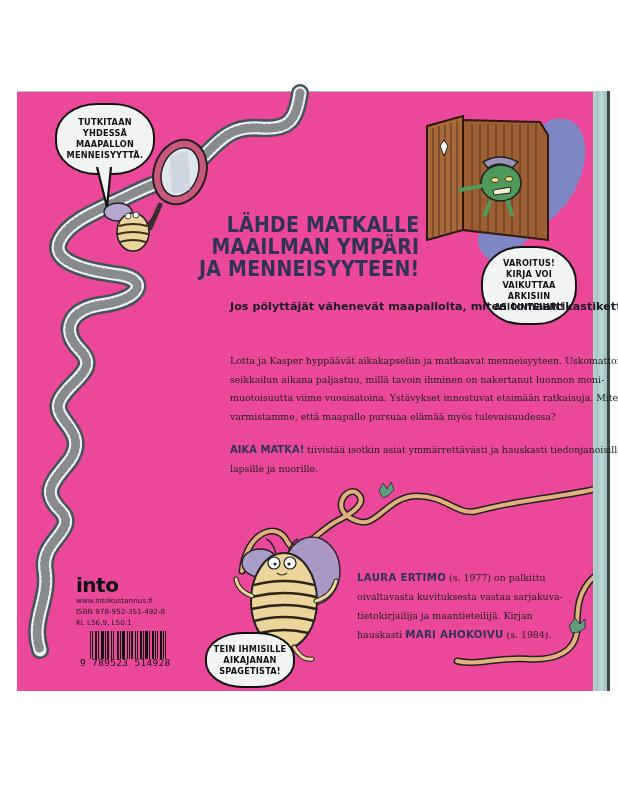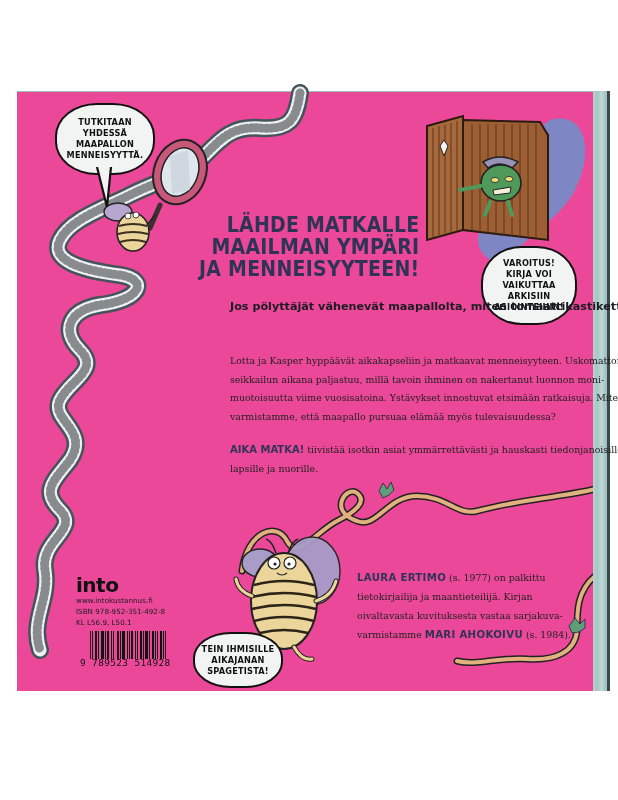--- a/index.html
+++ b/index.html
@@ -190,21 +190,21 @@
   <div class="bubble" style="left:464px;top:155px;width:92px;height:75px;">
     <div>
       <span>VAROITUS!</span>
       <span>KIRJA VOI</span>
       <span>VAIKUTTAA</span>
       <span>ARKISIIN</span>
       <span>ASIOINTEIHIN!</span>
     </div>
   </div>
 
-  <div class="bubble" style="left:176px;top:541px;width:86px;height:52px;">
+  <div class="bubble" style="left:188px;top:541px;width:86px;height:52px;">
     <div>
       <span>TEIN IHMISILLE</span>
       <span>AIKAJANAN</span>
       <span>SPAGETISTA!</span>
     </div>
   </div>
 
   <div class="spine">
       <div class="spine-edge"></div>
     </div>
@@ -227,23 +227,23 @@
   <span>varmistamme, että maapallo pursuaa elämää myös tulevaisuudessa?</span>
 </div>
 
 <div class="tagline">
   <span class="line"><span class="strong">AIKA MATKA!</span><span> tiivistää isotkin asiat ymmärrettävästi ja hauskasti tiedonjanoisille</span></span>
   <span class="line">lapsille ja nuorille.</span>
 </div>
 
 <div class="authors">
   <span class="line"><span class="name">LAURA ERTIMO</span><span> (s. 1977) on palkittu</span></span>
+  <span class="line">oivaltavasta kuvituksesta vastaa sarjakuva-</span>
   <span class="line">tietokirjailija ja maantieteilijä. Kirjan</span>
-  <span class="line">oivaltavasta kuvituksesta vastaa sarjakuva-</span>
-  <span class="line"><span>varmistamme </span><span class="name">MARI AHOKOIVU</span><span> (s. 1984).</span></span>
+  <span class="line"><span>hauskasti </span><span class="name">MARI AHOKOIVU</span><span> (s. 1984).</span></span>
 </div>
 
 <div class="publisher-logo">into</div>
 
 <div class="pubinfo">
   <span>www.intokustannus.fi</span>
   <span>ISBN 978-952-351-492-8</span>
   <span>KL L56.9, L50.1</span>
 </div>
 

